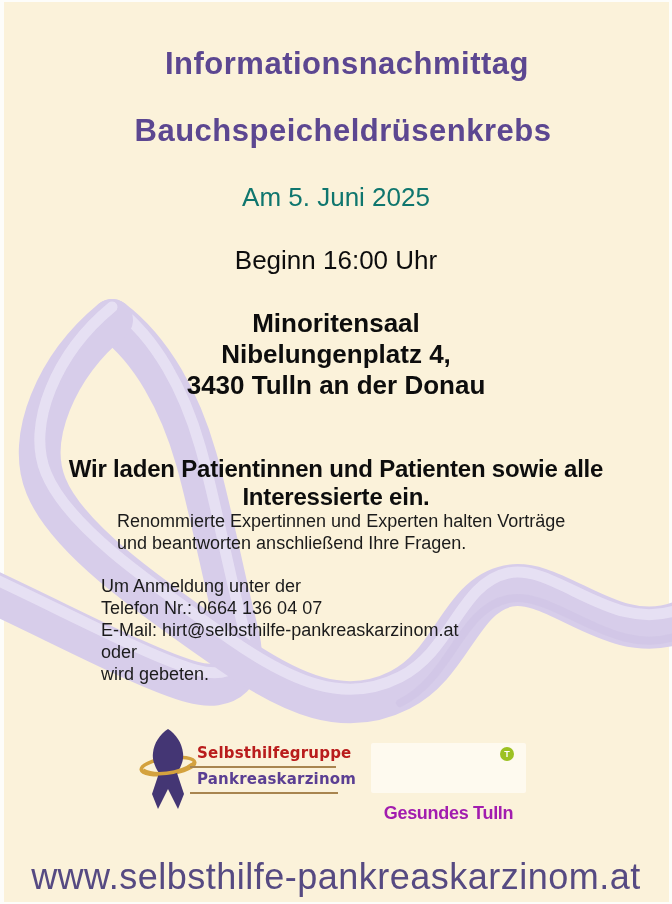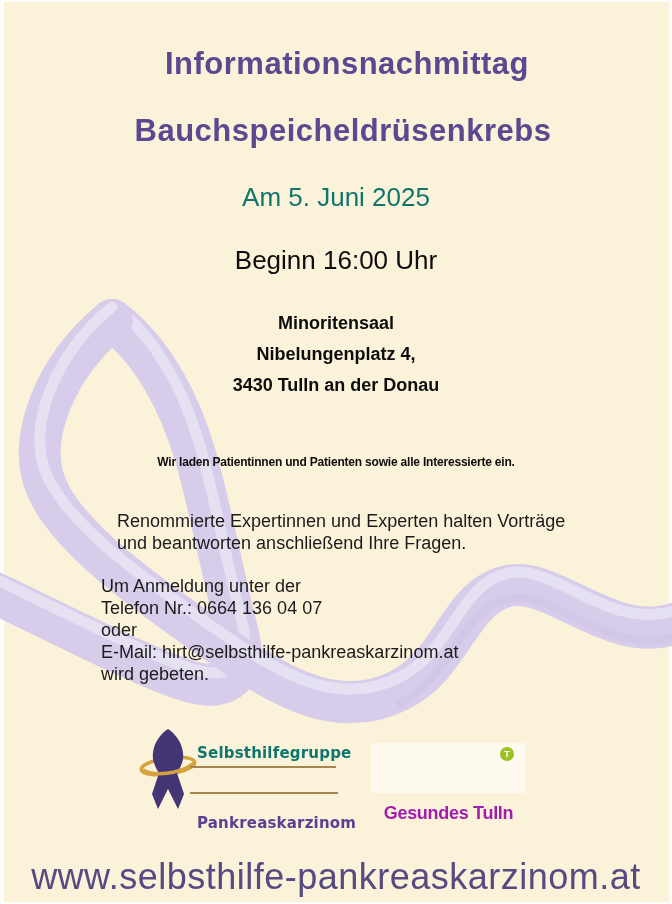--- a/index.html
+++ b/index.html
@@ -16,28 +16,28 @@
   .layer{position:absolute;left:0;top:0;width:672px;height:904px;}
   .center{position:absolute;left:0;width:672px;text-align:center;}
   .title{
     top:46px;font-size:31px;font-weight:bold;letter-spacing:.5px;color:#5C4791;margin-left:11px;
   }
   .subtitle{
     top:113px;font-size:31px;font-weight:bold;letter-spacing:.5px;color:#5C4791;padding-left:7px;
   }
   .date-line{top:182px;font-size:26px;font-weight:normal;color:#0f766e;}
   .time-line{top:245px;font-size:26px;font-weight:normal;color:#0d0d0d;}
-  .venue{top:308px;font-size:18px;font-weight:bold;color:#0d0d0d;line-height:31px;}
-  .invite{top:455px;font-size:12px;font-weight:bold;letter-spacing:-.2px;color:#0d0d0d;}
+  .venue{top:308px;font-size:26px;font-weight:bold;color:#0d0d0d;line-height:31px;}
+  .invite{top:455px;font-size:24px;font-weight:bold;letter-spacing:-.2px;color:#0d0d0d;}
   .para{position:absolute;left:101px;font-size:18px;line-height:22px;color:#1b1b1b;}
   .para1{top:510px;margin-left:16px;}
   .para2{top:575px;}
   .logo-ribbon-svg{position:absolute;left:139px;top:726px;width:58px;height:86px;}
-  .logo-text1{position:absolute;left:197px;top:744px;font-family:"DejaVu Sans", sans-serif;font-size:15px;font-weight:bold;color:#0f766e;letter-spacing:.2px;}
-  .logo-text2{position:absolute;left:197px;top:770px;font-family:"DejaVu Sans", sans-serif;font-size:15px;font-weight:bold;color:#5B3F93;letter-spacing:.2px;margin-top:44px;}
+  .logo-text1{position:absolute;left:197px;top:744px;font-family:"DejaVu Sans", sans-serif;font-size:15px;font-weight:bold;color:#b91c1c;letter-spacing:.2px;}
+  .logo-text2{position:absolute;left:197px;top:770px;font-family:"DejaVu Sans", sans-serif;font-size:15px;font-weight:bold;color:#5B3F93;letter-spacing:.2px;}
   .logo-rule{position:absolute;left:190px;height:2px;background:#A8854F;}
   .logo-rule1{top:766px;width:146px;}
   .logo-rule2{top:792px;width:148px;}
   .tulln-box{
     position:absolute;left:371px;top:743px;width:155px;height:50px;
     background:#FEFAEF;border-radius:2px;
   }
   .tulln-label{
     position:absolute;left:0;top:0;width:100%;height:100%;
     line-height:50px;text-align:center;
@@ -82,22 +82,22 @@
   <div class="center invite">Wir laden Patientinnen und Patienten sowie alle Interessierte ein.</div>
 
   <div class="para para1">
     <div>Renommierte Expertinnen und Experten halten Vorträge</div>
     <div>und beantworten anschließend Ihre Fragen.</div>
   </div>
 
   <div class="para para2">
     <div>Um Anmeldung unter der</div>
     <div>Telefon Nr.: 0664 136 04 07</div>
+    <div>E-Mail: hirt@selbsthilfe-pankreaskarzinom.at</div>
     <div>oder</div>
-    <div>E-Mail: hirt@selbsthilfe-pankreaskarzinom.at</div>
     <div>wird gebeten.</div>
   </div>
 
   <svg class="logo-ribbon-svg" viewBox="0 0 58 86" xmlns="http://www.w3.org/2000/svg">
     <ellipse cx="29" cy="40" rx="27" ry="8" fill="none" stroke="#D4A23E" stroke-width="3.5" transform="rotate(-8 29 40)"></ellipse>
     <path d="M29,3 C21,8 15,17 14,27 C13,34 16,41 20,47 L13,68 L19,83 L29,63 L39,83 L45,68 L38,47 C42,41 45,34 44,27 C43,17 37,8 29,3 Z" fill="#443674"></path>
     <path d="M 4,44 C 14,50 40,49 55,37" fill="none" stroke="#D4A23E" stroke-width="3.5"></path>
   </svg>
   <div class="logo-text1">Selbsthilfegruppe</div>
   <div class="logo-rule logo-rule1"></div>

